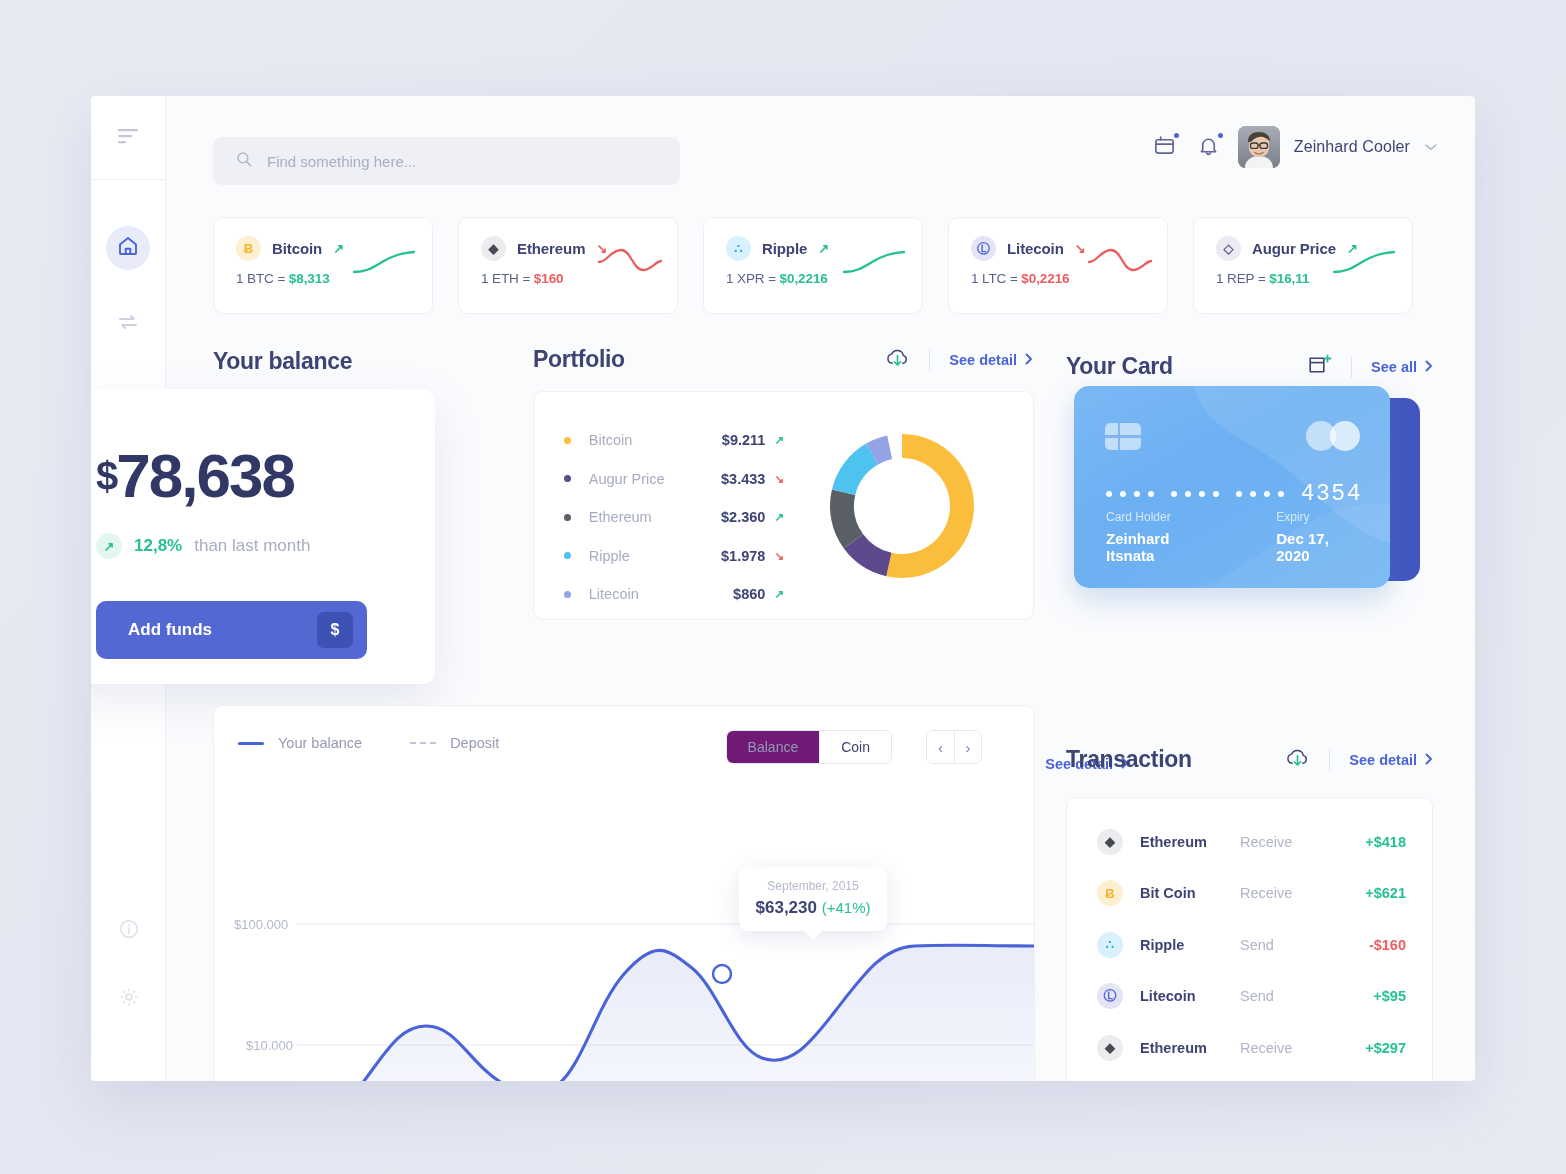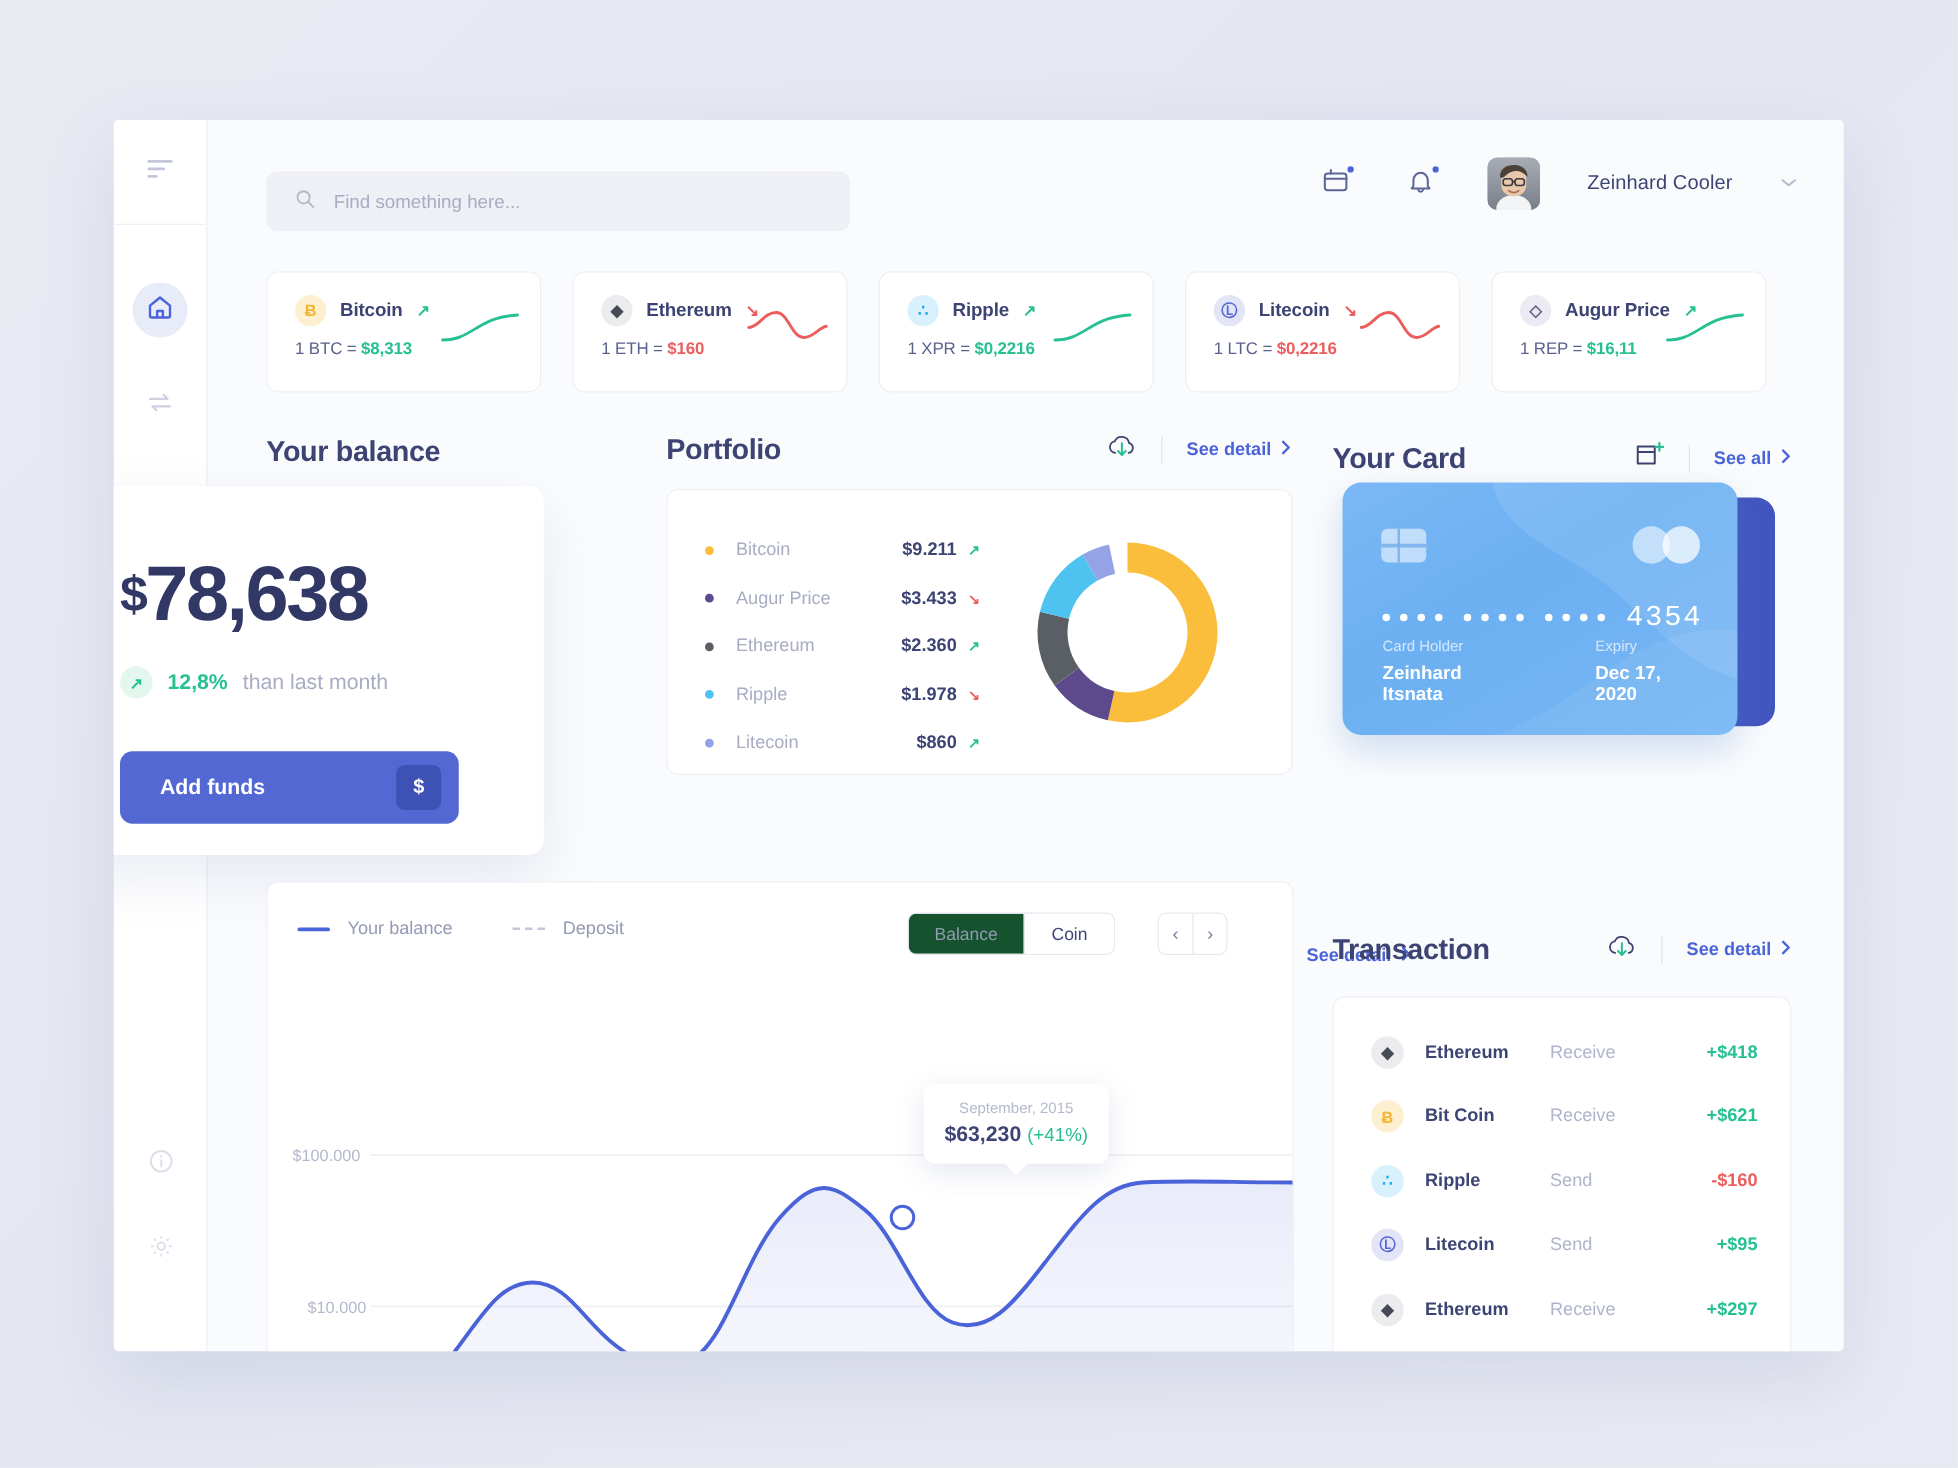--- a/index.html
+++ b/index.html
@@ -34,21 +34,21 @@
   .side-bottom { position:absolute; bottom:60px; left:0; width:75px;
     display:flex; flex-direction:column; align-items:center; gap:24px; }
 
   
   .topbar { position:absolute; left:75px; top:0; right:0; height:120px; }
   .search { position:absolute; left:47px; top:41px; width:467px; height:48px;
     background:#eff0f6; border-radius:9px; display:flex; align-items:center; padding:0 22px; gap:14px;}
   .search input { border:none; background:transparent; outline:none; font-size:15px;
     color:#6e7492; font-family:"Liberation Sans",sans-serif; width:100%;}
   .search input::placeholder { color:#a9adc4; }
-  .top-right { position:absolute; right:37px; top:30px; display:flex; align-items:center; gap:38px; }
+  .top-right { position:absolute; right:37px; top:30px; display:flex; align-items:center; gap:14px; }
   .icon-btn { position:relative; width:30px; height:30px; display:flex; align-items:center; justify-content:center;}
   .dot-badge { position:absolute; top:-1px; right:-1px; width:9px; height:9px; border-radius:50%;
     background:#4a63d8; border:2px solid #fafbfd;}
   .avatar { width:42px; height:42px; border-radius:8px; overflow:hidden;
     background:linear-gradient(160deg,#9fa5ae,#6e7580); position:relative;}
   .user-name { font-size:16px; color:#3d4473; font-weight:400; letter-spacing:.1px;}
 
   
   .crypto-row { position:absolute; left:122px; top:121px; display:flex; gap:25px; }
   .crypto-card { width:220px; height:97px; background:#fff; border:1px solid #edeff5;
@@ -129,21 +129,21 @@
   .chart-head { position:absolute; left:858px; top:655px; width:180px;
     display:flex; align-items:center; justify-content:flex-end;}
   .chart-card { position:absolute; left:122px; top:609px; width:822px; height:390px;
     background:#fff; border:1px solid #edeff5; border-radius:10px; overflow:hidden;}
   .legend { position:absolute; left:24px; top:29px; display:flex; gap:48px; align-items:center;}
   .lg { display:flex; align-items:center; gap:14px; font-size:14.5px; color:#9499b5;}
   .lg-line { width:26px; height:3px; border-radius:2px; background:#4a63d8;}
   .lg-dash { width:26px; height:0; border-top:2.5px dashed #c2c6d8;}
   .seg { position:absolute; right:142px; top:24px; display:flex;
     border:1px solid #e6e8f0; border-radius:7px; overflow:hidden; height:34px;}
-  .seg div { padding:0 21px; display:flex; align-items:center; font-size:14px; color:#9499b5; background:#14532d;}
+  .seg div { padding:0 21px; display:flex; align-items:center; font-size:14px; color:#9499b5; background:#701a75;}
   .seg div.on { background:#fff; color:#3d4473; }
   .seg div + div { border-left:1px solid #e6e8f0; }
   .pager { position:absolute; right:52px; top:24px; display:flex;
     border:1px solid #e6e8f0; border-radius:7px; overflow:hidden; height:34px;}
   .pager div { width:27px; display:flex; align-items:center; justify-content:center;
     color:#7b82a6; font-size:15px; background:#fff;}
   .pager div + div { border-left:1px solid #e6e8f0;}
   .ylab { position:absolute; font-size:13px; color:#b4b8cc;text-align:center; }
   .tip { position:absolute; left:525px; top:161px; width:148px; background:#fff; border-radius:9px;
     box-shadow:0 6px 22px rgba(90,105,160,.16); padding:12px 0 13px 0; text-align:center;}

